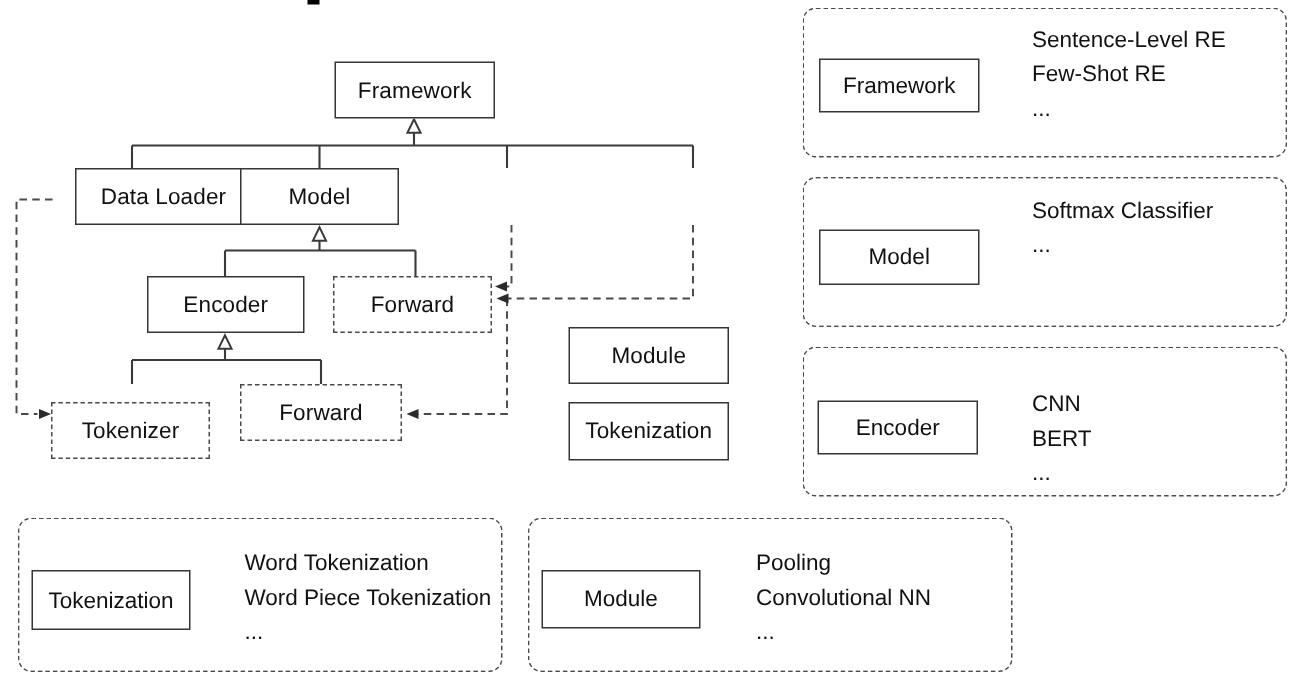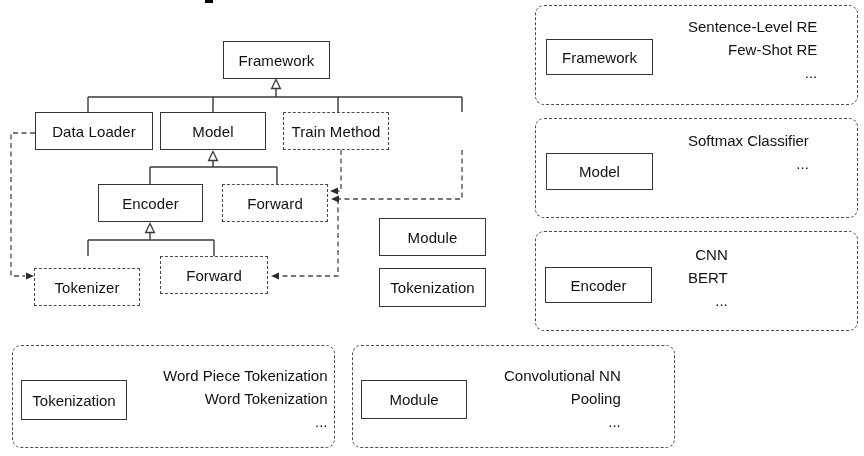--- a/index.html
+++ b/index.html
@@ -45,21 +45,20 @@
     align-items: center;
     justify-content: center;
     font-size: 15px;
     white-space: nowrap;
   }
   .legend .items {
     position: absolute;
     font-size: 15px;
     line-height: 23px;
     white-space: nowrap;
-    text-align: right;
   }
   .topmark {
     position: absolute;
     left: 205px; top: 0;
     width: 8px; height: 3px;
     background: #000000;
   }
 </style>
 </head>
 <body>
@@ -91,23 +90,22 @@
 
     <g fill="#2b2b2b" stroke="none">
       <path d="M34,276 L26,272.6 L26,279.4 Z"></path>
       <path d="M330,191 L338,187.6 L338,194.4 Z"></path>
       <path d="M331,199 L339,195.6 L339,202.4 Z"></path>
       <path d="M271,276 L279,272.6 L279,279.4 Z"></path>
     </g>
   </svg>
 
   <div class="node" style="left:223px;top:41px;width:107px;height:38px">Framework</div>
-  <div class="node" style="left:35px;top:112px;width:118px;height:38px">Data Loader</div>
+  <div class="node" style="left:50px;top:112px;width:118px;height:38px">Data Loader</div>
   <div class="node" style="left:160px;top:112px;width:106px;height:38px">Model</div>
-  <div class="node dashed" style="left:283px;top:112px;width:106px;height:38px">Train Method</div>
   <div class="node" style="left:98px;top:184px;width:105px;height:38px">Encoder</div>
   <div class="node dashed" style="left:222px;top:184px;width:106px;height:38px">Forward</div>
   <div class="node dashed" style="left:34px;top:268px;width:106px;height:38px">Tokenizer</div>
   <div class="node dashed" style="left:160px;top:256px;width:108px;height:38px">Forward</div>
   <div class="node" style="left:379px;top:218px;width:107px;height:38px">Module</div>
   <div class="node" style="left:379px;top:268px;width:107px;height:39px">Tokenization</div>
 
   <div class="legend" style="left:535px;top:5px;width:323px;height:100px">
     <div class="lbox" style="left:10px;top:33px;width:107px;height:36px">Framework</div>
     <div class="items" style="left:152px;top:9px">
@@ -120,38 +118,38 @@
   <div class="legend" style="left:535px;top:118px;width:323px;height:100px">
     <div class="lbox" style="left:10px;top:34px;width:107px;height:37px">Model</div>
     <div class="items" style="left:152px;top:10px">
       <div>Softmax Classifier</div>
       <div>...</div>
     </div>
   </div>
 
   <div class="legend" style="left:535px;top:231px;width:323px;height:100px">
     <div class="lbox" style="left:9px;top:35px;width:107px;height:36px">Encoder</div>
-    <div class="items" style="left:152px;top:11px">
+    <div class="items" style="left:152px;top:26px">
       <div>CNN</div>
       <div>BERT</div>
       <div>...</div>
     </div>
   </div>
 
   <div class="legend" style="left:12px;top:345px;width:323px;height:103px">
     <div class="lbox" style="left:8px;top:34px;width:106px;height:40px">Tokenization</div>
     <div class="items" style="left:150px;top:18px">
+      <div>Word Tokenization</div>
       <div>Word Piece Tokenization</div>
-      <div>Word Tokenization</div>
       <div>...</div>
     </div>
   </div>
 
   <div class="legend" style="left:352px;top:345px;width:323px;height:103px">
     <div class="lbox" style="left:8px;top:34px;width:106px;height:39px">Module</div>
     <div class="items" style="left:151px;top:18px">
+      <div>Pooling</div>
       <div>Convolutional NN</div>
-      <div>Pooling</div>
       <div>...</div>
     </div>
   </div>
 
 </div>
 
 </body></html>

